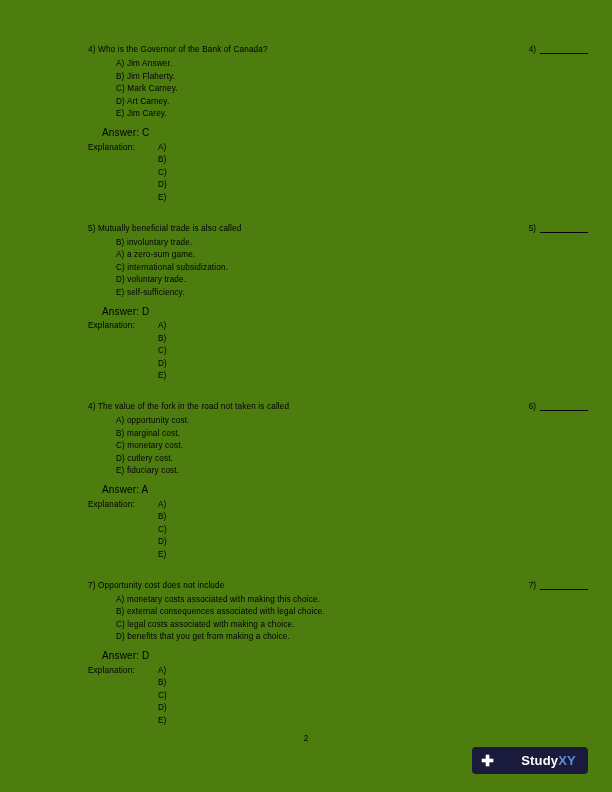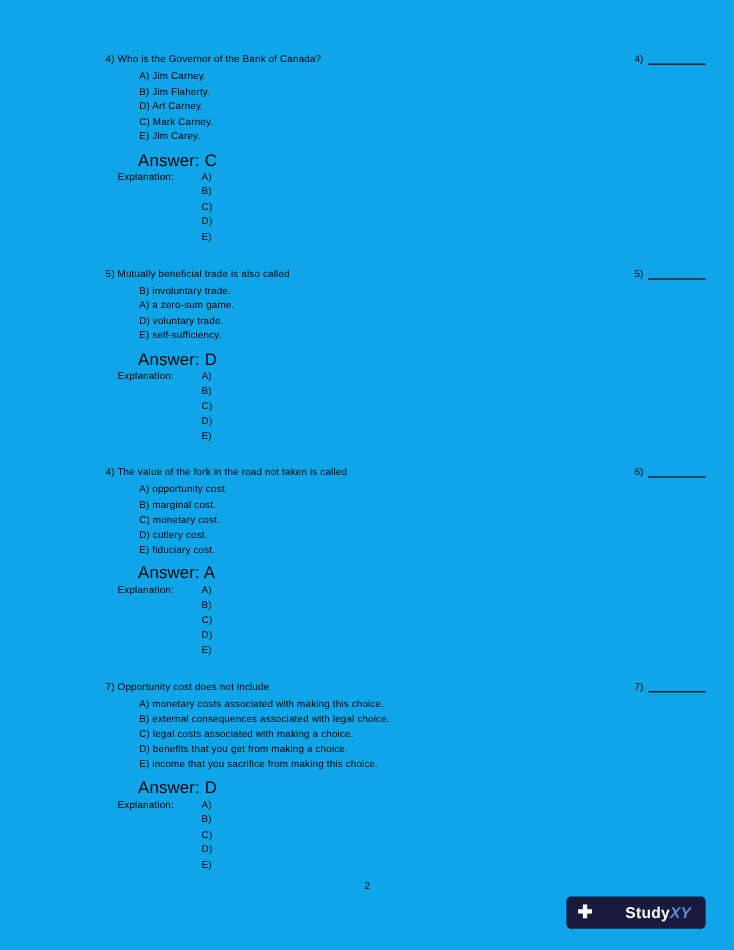--- a/index.html
+++ b/index.html
@@ -14,21 +14,21 @@
     font-family: "Liberation Sans", sans-serif;
     color: #000000;
     overflow: hidden;
   }
   .page {
     position: absolute;
     left: 0;
     top: 0;
     width: 612px;
     height: 792px;
-    background: #0ea5e9;
+    background: #4d7c0f;
   }
   .content {
     position: absolute;
     left: 88px;
     top: 44px;
     width: 500px;
   }
   .question-block {
     margin-bottom: 18px;
     position: relative;
@@ -62,28 +62,27 @@
     margin-left: 28px;
   }
   .choice {
     font-size: 8.2px;
     line-height: 12.6px;
     letter-spacing: 0.15px;
     white-space: nowrap;
   }
   .answer {
     margin-top: 6px;
-    margin-left: 27px;
-    font-size: 14px;
+    margin-left: 14px;
+    font-size: 10px;
     line-height: 12.6px;
     letter-spacing: 0.15px;
   }
   .explanation {
     margin-top: 2px;
-    margin-left: 10px;
     display: flex;
     font-size: 8.2px;
     line-height: 12.6px;
     letter-spacing: 0.15px;
   }
   .explanation-label {
     width: 70px;
     flex: 0 0 70px;
   }
   .explanation-list div {
@@ -113,21 +112,20 @@
     letter-spacing: 0.2px;
   }
   .brand .plus {
     font-size: 15px;
     line-height: 14px;
     color: #ffffff;
     font-weight: bold;
   }
   .brand .xy {
     color: #5b8dd9;
-    font-style: italic;
   }
   .brand-name {
     display: inline-flex;
     margin-left: 21px;
   }
 </style>
 </head>
 <body>
 
 <div class="page">
@@ -135,24 +133,24 @@
 
     <div class="question-block">
       <div class="qrow">
         <div class="qtext">4) Who is the Governor of the Bank of Canada?</div>
         <div class="blank-wrap">
           <span>4)</span>
           <span class="blank-line"></span>
         </div>
       </div>
       <div class="choices">
-        <div class="choice">A) Jim Carney.</div>
+        <div class="choice">A) Jim Answer.</div>
         <div class="choice">B) Jim Flaherty.</div>
+        <div class="choice">C) Mark Carney.</div>
         <div class="choice">D) Art Carney.</div>
-        <div class="choice">C) Mark Carney.</div>
         <div class="choice">E) Jim Carey.</div>
       </div>
       <div class="answer">Answer:  C</div>
       <div class="explanation">
         <div class="explanation-label">Explanation:</div>
         <div class="explanation-list">
           <div>A)</div>
           <div>B)</div>
           <div>C)</div>
           <div>D)</div>
@@ -165,20 +163,21 @@
       <div class="qrow">
         <div class="qtext">5) Mutually beneficial trade is also called</div>
         <div class="blank-wrap">
           <span>5)</span>
           <span class="blank-line"></span>
         </div>
       </div>
       <div class="choices">
         <div class="choice">B) involuntary trade.</div>
         <div class="choice">A) a zero-sum game.</div>
+        <div class="choice">C) international subsidization.</div>
         <div class="choice">D) voluntary trade.</div>
         <div class="choice">E) self-sufficiency.</div>
       </div>
       <div class="answer">Answer:  D</div>
       <div class="explanation">
         <div class="explanation-label">Explanation:</div>
         <div class="explanation-list">
           <div>A)</div>
           <div>B)</div>
           <div>C)</div>
@@ -222,21 +221,20 @@
         <div class="blank-wrap">
           <span>7)</span>
           <span class="blank-line"></span>
         </div>
       </div>
       <div class="choices">
         <div class="choice">A) monetary costs associated with making this choice.</div>
         <div class="choice">B) external consequences associated with legal choice.</div>
         <div class="choice">C) legal costs associated with making a choice.</div>
         <div class="choice">D) benefits that you get from making a choice.</div>
-        <div class="choice">E) income that you sacrifice from making this choice.</div>
       </div>
       <div class="answer">Answer:  D</div>
       <div class="explanation">
         <div class="explanation-label">Explanation:</div>
         <div class="explanation-list">
           <div>A)</div>
           <div>B)</div>
           <div>C)</div>
           <div>D)</div>
           <div>E)</div>

